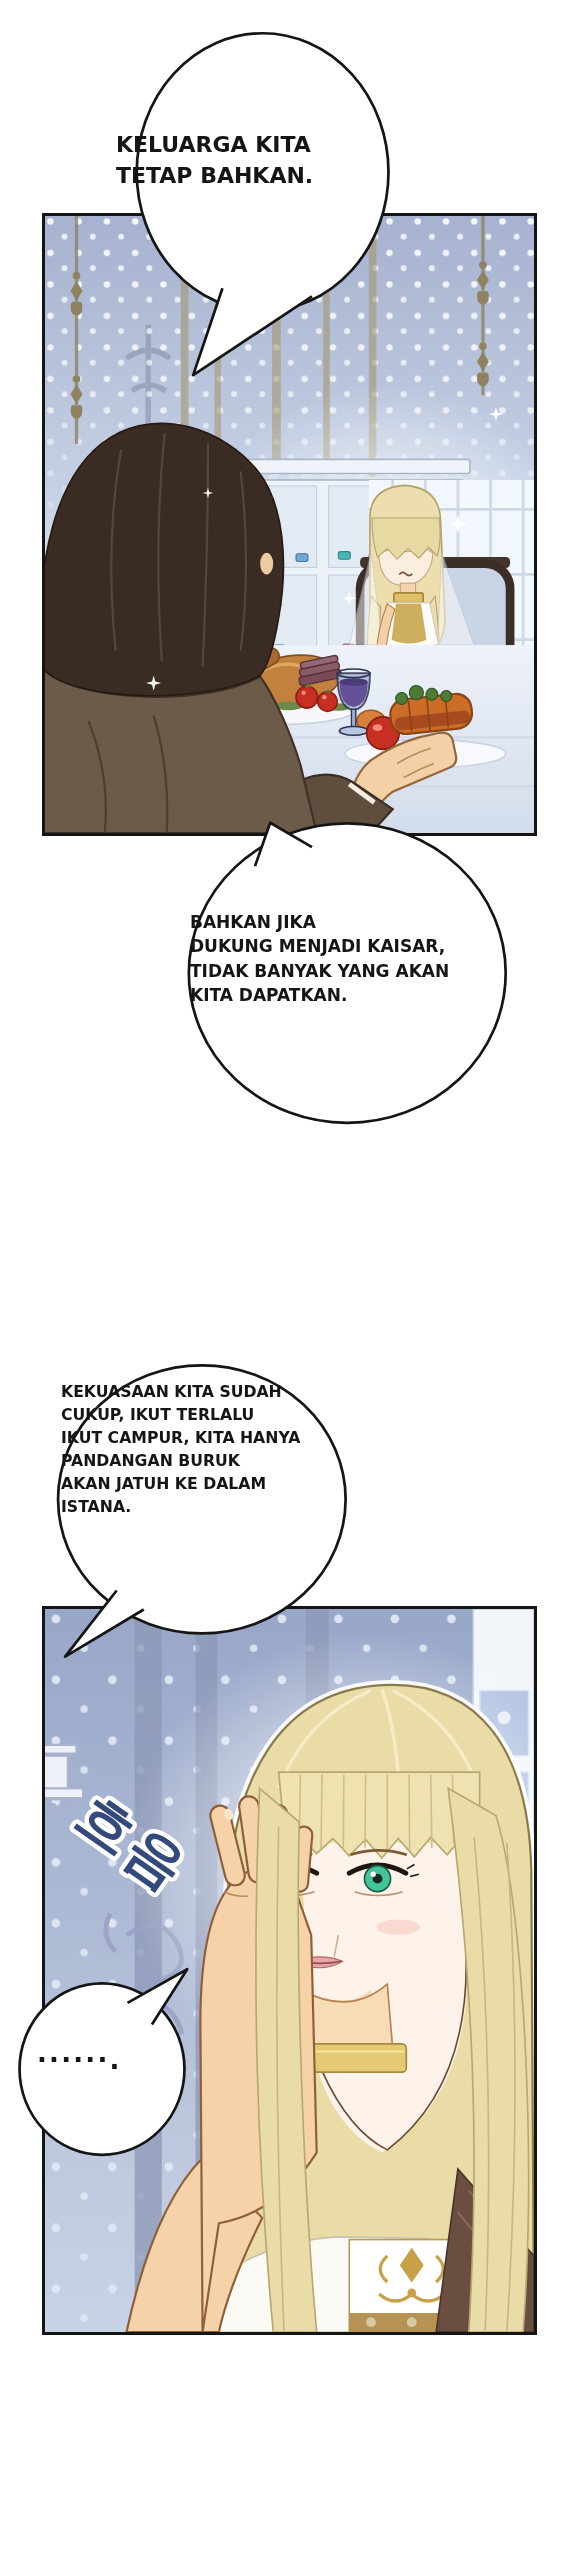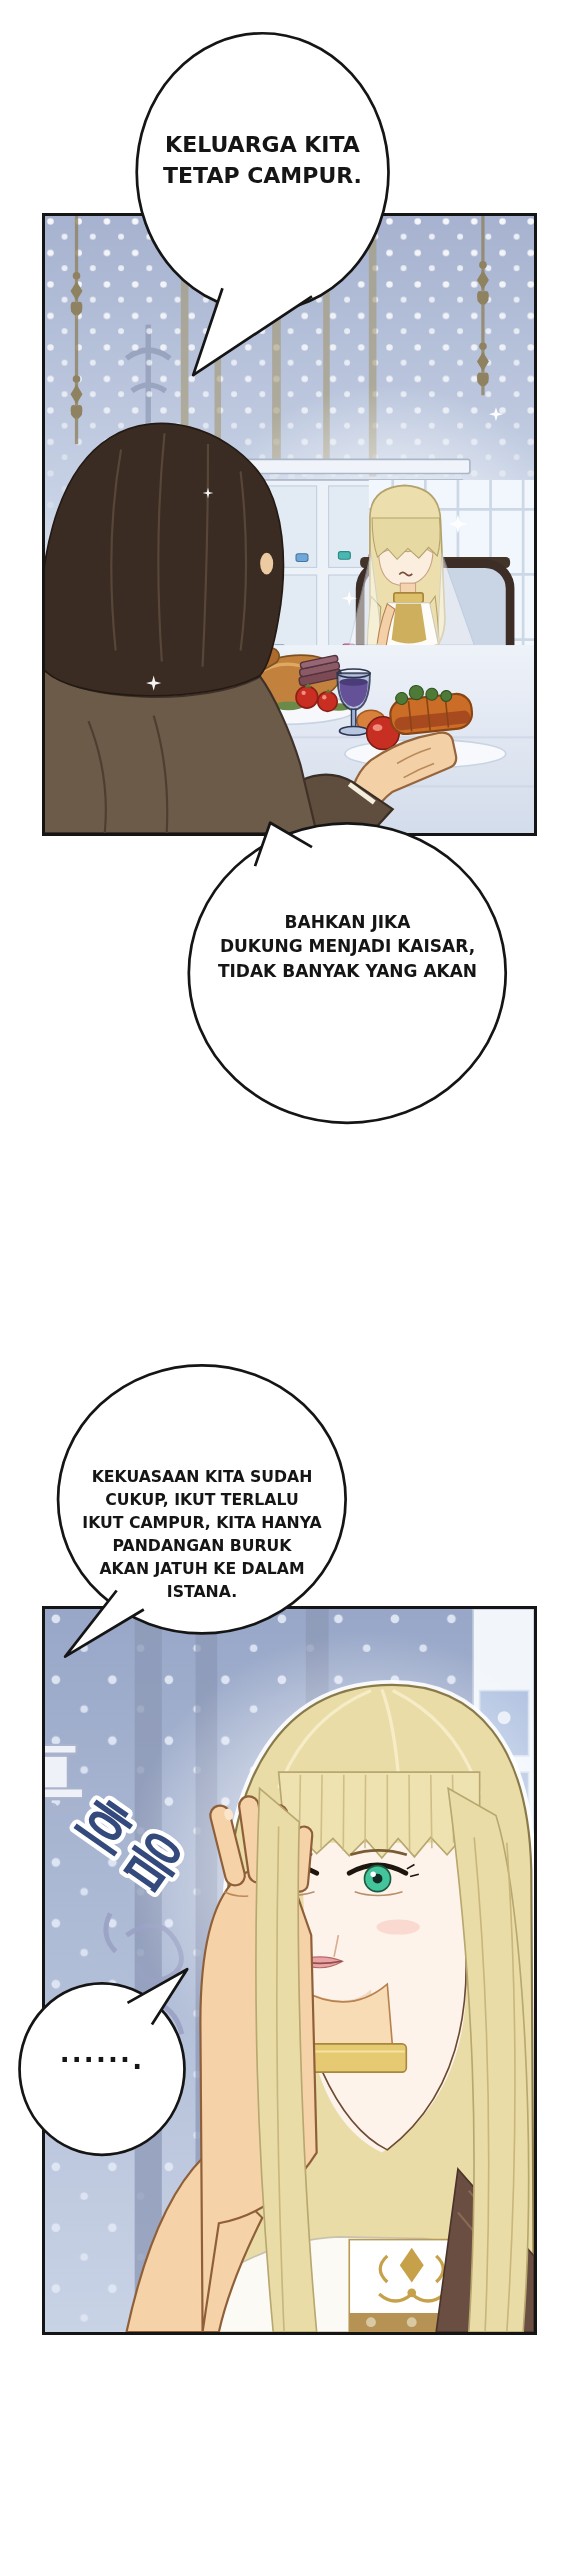--- a/index.html
+++ b/index.html
@@ -7,25 +7,25 @@
   }
   html,body{margin:0;padding:0;background:#fff;}
   .page{position:relative;width:586px;height:2576px;background:var(--page-bg);overflow:hidden;
         font-family:"DejaVu Sans","Liberation Sans",sans-serif;}
   .panel{position:absolute;left:42px;width:495px;border:3.3px solid var(--ink);box-sizing:border-box;overflow:hidden;background:#aeb9d2;}
   .panel-1{top:213px;height:623px;}
   .panel-2{top:1606px;height:729px;}
   .panel svg{display:block;width:100%;height:100%;}
   .overlay{position:absolute;left:0;top:0;pointer-events:none;}
   .bubble-shape{fill:var(--bubble-fill);stroke:var(--ink);stroke-width:5px;}
-  .btext{position:absolute;font-weight:bold;color:var(--ink);text-align:center;letter-spacing:0;}
+  .btext{position:absolute;font-weight:bold;color:var(--ink);text-align:left;letter-spacing:0;}
   .btext span{display:block;white-space:nowrap;}
   .b1{left:116px;top:129px;width:293px;font-size:22px;line-height:31px;}
   .b2{left:190px;top:910px;width:315px;font-size:17px;line-height:24.4px;}
-  .b3{left:61px;top:1465px;width:282px;font-size:15.7px;line-height:23px;}
+  .b3{left:61px;top:1380px;width:282px;font-size:15.7px;line-height:23px;}
   .b4{left:37px;top:2046px;width:130px;font-size:26px;line-height:28px;letter-spacing:2.2px;}
   .sfx-outline{fill:#ffffff;stroke:#ffffff;stroke-width:16px;stroke-linejoin:round;}
   .sfx-fill{fill:var(--sfx-navy);}
   .sfx-text{font-family:"DejaVu Sans","Liberation Sans",sans-serif;font-weight:bold;font-size:104px;letter-spacing:6px;}
 </style>
 </head>
 <body>
 
 <div class="page">
 
@@ -437,26 +437,27 @@
       <path class="bubble-shape" d="M215,2930 L120,3052 L265,2965" stroke-linejoin="round"></path>
     </g>
     <g>
       <ellipse class="bubble-shape" cx="188" cy="3812" rx="152" ry="158" stroke-width="4"></ellipse>
       <path class="bubble-shape" d="M235,3690 L345,3628 L280,3730" stroke-linejoin="round" stroke-width="4"></path>
     </g>
   </svg>
 
   <div class="btext b1">
     <span>KELUARGA KITA</span>
-    <span>TETAP CAMPUR.</span>
+    <span>TETAP BAHKAN.</span>
   </div>
   <div class="btext b2">
     <span>BAHKAN JIKA</span>
     <span>DUKUNG MENJADI KAISAR,</span>
     <span>TIDAK BANYAK YANG AKAN</span>
+    <span>KITA DAPATKAN.</span>
   </div>
   <div class="btext b3">
     <span>KEKUASAAN KITA SUDAH</span>
     <span>CUKUP, IKUT TERLALU</span>
     <span>IKUT CAMPUR, KITA HANYA</span>
     <span>PANDANGAN BURUK</span>
     <span>AKAN JATUH KE DALAM</span>
     <span>ISTANA.</span>
   </div>
   <div class="btext b4">

